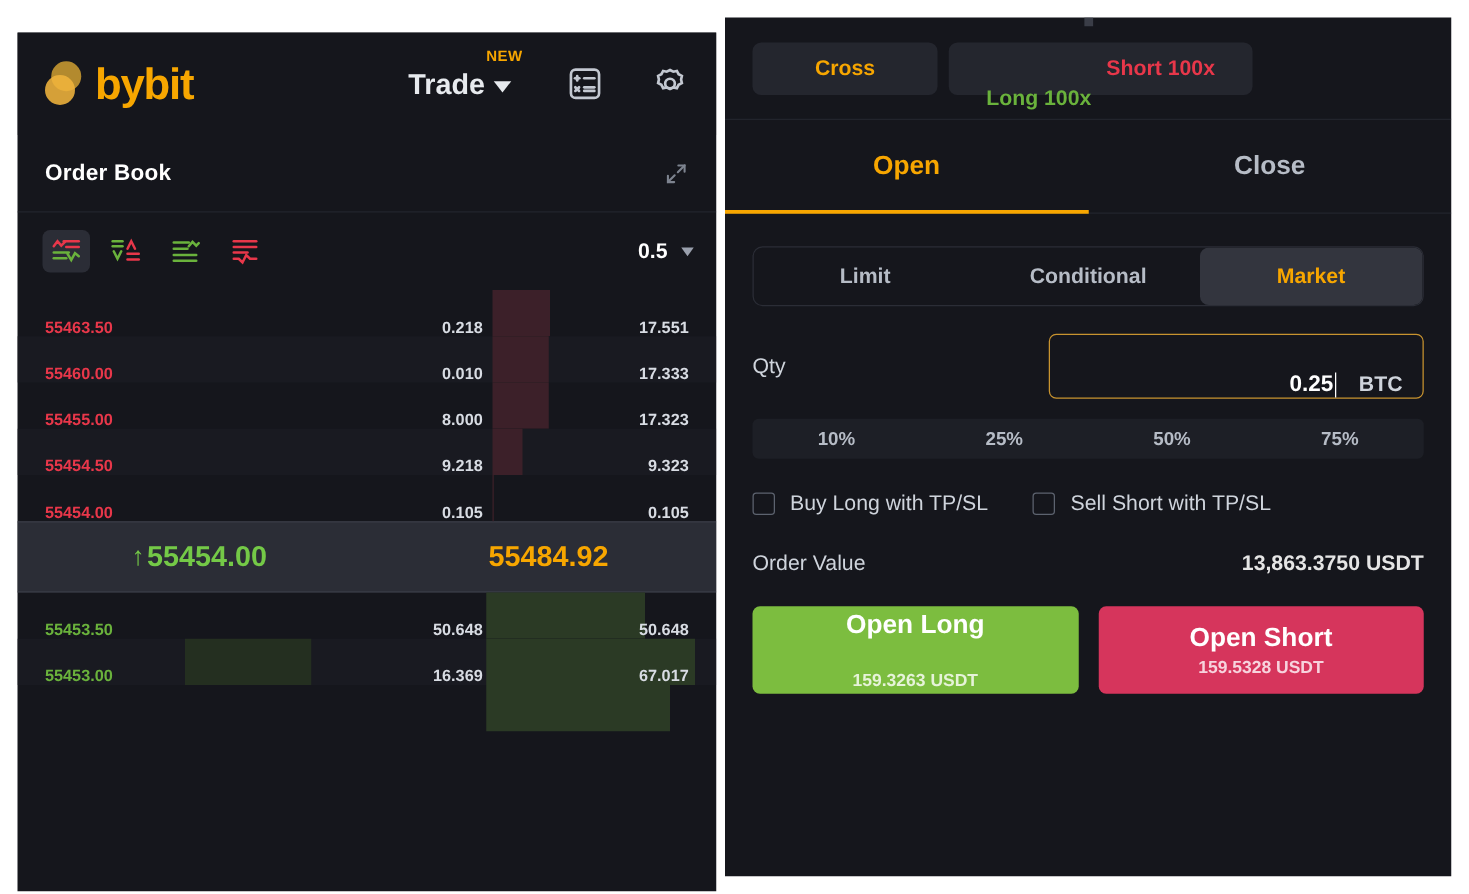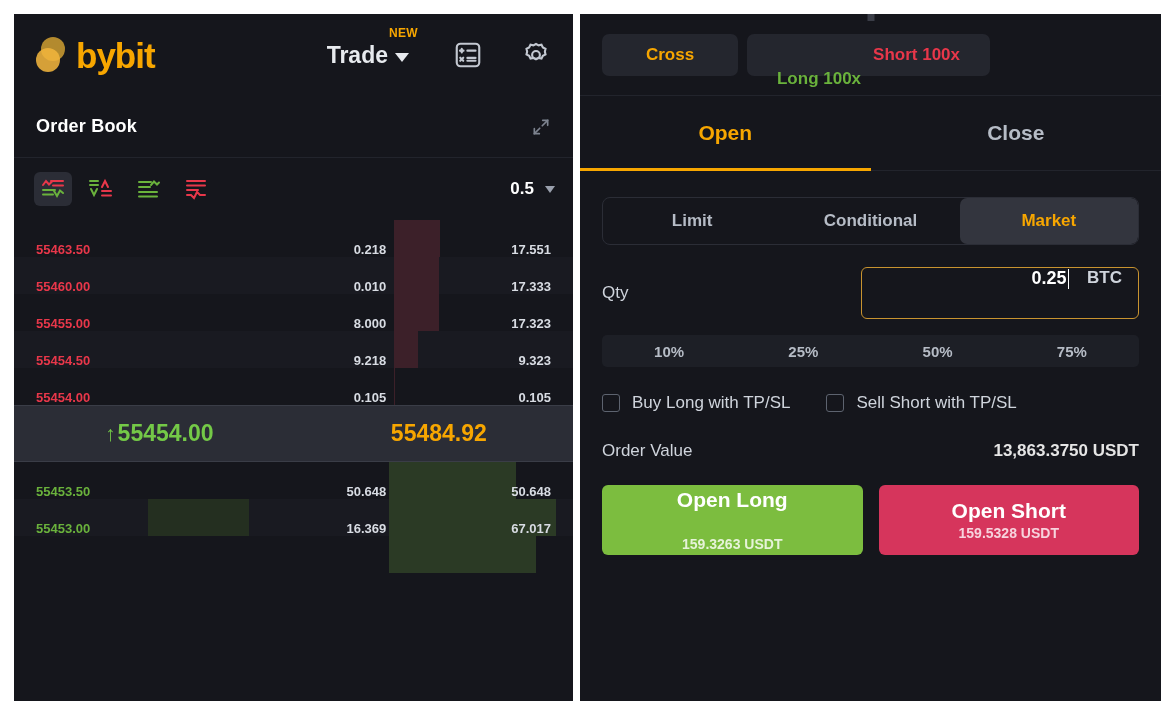--- a/index.html
+++ b/index.html
@@ -10,21 +10,21 @@
   #screen {
     position: relative;
     width: 1175px; height: 715px;
     background: #ffffff;
     overflow: hidden;
   }
 
   
   #left-panel {
     position: absolute;
-    left: 14px; top: 14px;
+    left: 14px; top: 26px;
     width: 559px; height: 687px;
     background: #15161c;
     overflow: hidden;
   }
 
   
   .app-header {
     position: relative;
     height: 82px;
     background: #15161c;
@@ -202,21 +202,21 @@
   }
   .pill {
     height: 42px;
     border-radius: 7px;
     background: #24262e;
     display: flex; align-items: center; justify-content: center;
     font-size: 17px; font-weight: 700;
     cursor: pointer;
     box-sizing: border-box;
   }
-  .pill-cross { width: 136px; color: #f7a600; }
+  .pill-cross { width: 148px; color: #f7a600; }
   .pill-lev  { width: 243px; gap: 12px; }
   .lev-long  { color: #6ab23c; margin-top: 48px; }
   .lev-short { color: #e8374a; }
 
   
   .oc-tabs {
     height: 74px;
     display: flex;
     border-bottom: 1px solid #22242c;
   }
@@ -261,25 +261,25 @@
   }
 
   
   .qty-row {
     display: flex; align-items: center;
     padding: 22px 22px 0 22px;
   }
   .qty-label { font-size: 17px; color: #cfd4dc; }
   .qty-spacer { flex: 1; }
   .qty-field {
-    width: 278px; height: 52px;
+    width: 300px; height: 52px;
     border: 1px solid #c8932f;
     border-radius: 6px;
     background: #15161c;
-    display: flex; align-items: flex-start;
+    display: flex; align-items: flex-end;
     padding: 0 16px;
     box-sizing: border-box;
     cursor: text;
   }
   .qty-input-wrap {
     flex: 1;
     display: flex; align-items: center; justify-content: flex-end;
   }
   .qty-value { font-size: 18px; font-weight: 700; color: #ffffff; }
   .caret-bar {

